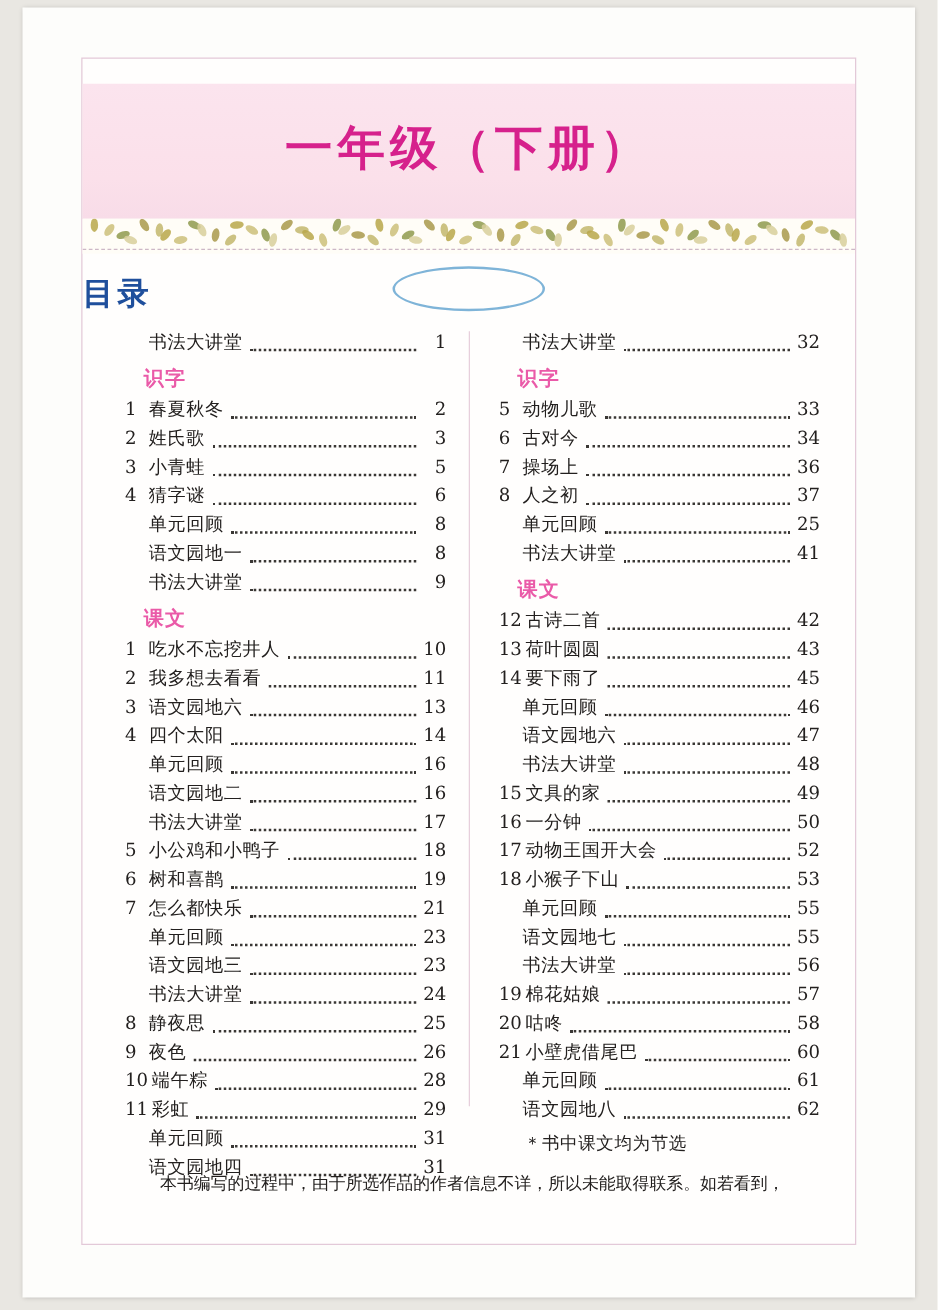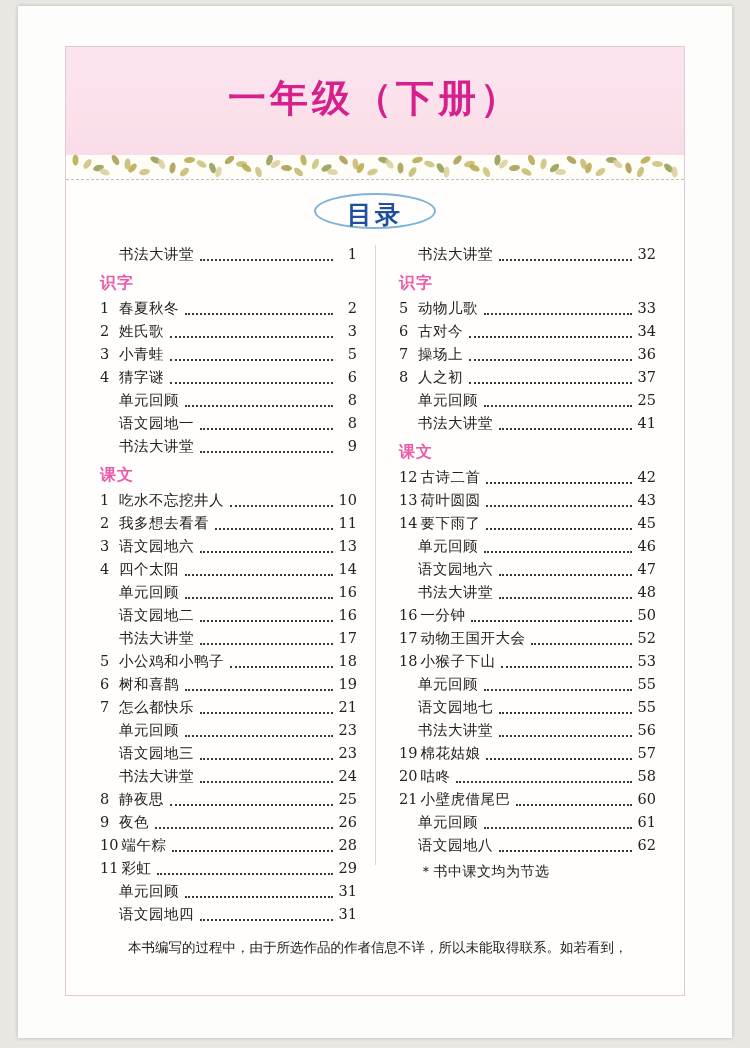--- a/index.html
+++ b/index.html
@@ -31,20 +31,21 @@
     border: 1px solid #e3c9d8;
     background: #fffefd;
     box-sizing: border-box;
   }
   
   .title-band {
     position: relative;
     height: 108px;
     background: linear-gradient(#fbe4ee, #fbe0ea 70%, #f8dce8);
     border-bottom: 0;
+    margin-top: 20px;
   }
   .book-title {
     position: absolute;
     left: 0;
     right: 0;
     top: 26px;
     text-align: center;
     font-family: "DejaVu Serif", serif;
     font-weight: bold;
     font-size: 38px;
@@ -83,21 +84,21 @@
     width: 122px;
     height: 36px;
     border: 2px solid #7fb4d8;
     border-radius: 50%;
     box-sizing: border-box;
   }
   .toc-label {
     position: absolute;
     left: 0; right: 0;
     top: 15px;
-    text-align: center;
+    text-align: left;
     font-family: "DejaVu Serif", serif;
     font-weight: bold;
     font-size: 25px;
     letter-spacing: 3px;
     color: #1f4f9c;
   }
   
   .columns {
     position: relative;
     display: flex;
@@ -116,21 +117,21 @@
     top: 4px;
     width: 0;
     height: 620px;
     border-left: 1px solid #e7cfdc;
   }
   .section-head {
     font-family: "DejaVu Serif", serif;
     font-weight: bold;
     font-size: 16px;
     color: #ea5aa8;
-    margin: 7px 0 3px 0;
+    margin: 7px 0 3px 15px;
     letter-spacing: 1px;
   }
   .entry {
     display: flex;
     align-items: flex-end;
     font-family: "DejaVu Serif", serif;
     font-size: 14.5px;
     color: #23201f;
     line-height: 23px;
     white-space: nowrap;
@@ -503,20 +504,26 @@
             <span class="dots"></span>
             <span class="page-no">47</span>
           </div>
           <div class="entry">
             <span class="num"></span>
             <span class="txt">书法大讲堂</span>
             <span class="dots"></span>
             <span class="page-no">48</span>
           </div>
           <div class="entry">
+            <span class="num">15</span>
+            <span class="txt">文具的家</span>
+            <span class="dots"></span>
+            <span class="page-no">49</span>
+          </div>
+          <div class="entry">
             <span class="num">16</span>
             <span class="txt">一分钟</span>
             <span class="dots"></span>
             <span class="page-no">50</span>
           </div>
           <div class="entry">
             <span class="num">17</span>
             <span class="txt">动物王国开大会</span>
             <span class="dots"></span>
             <span class="page-no">52</span>

